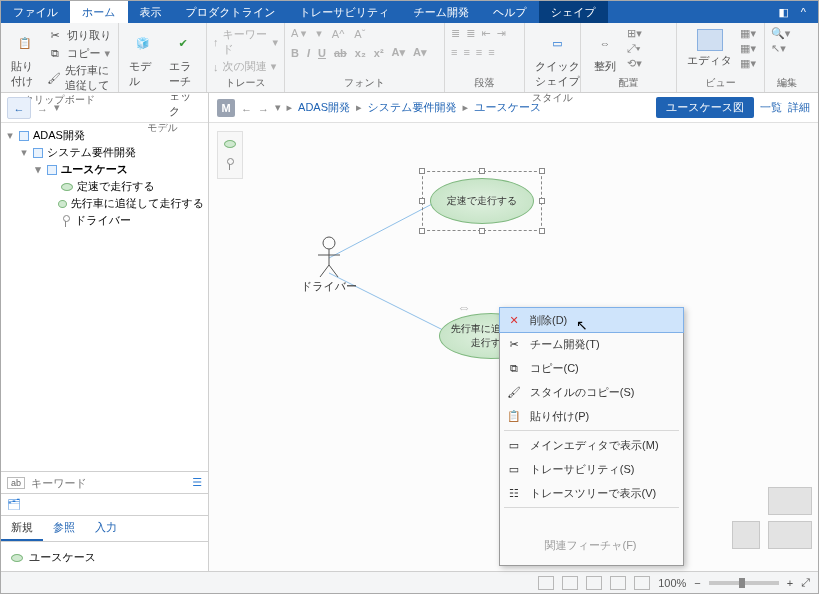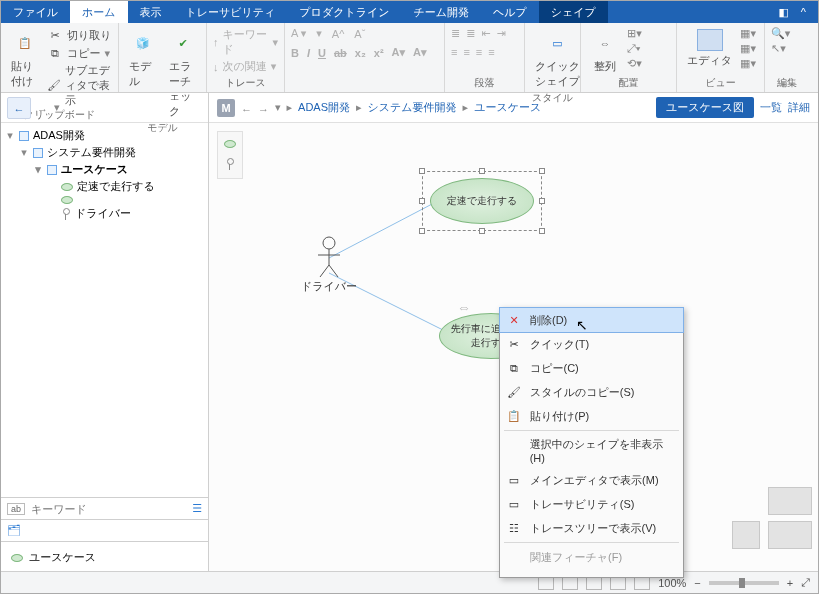--- a/index.html
+++ b/index.html
@@ -62,39 +62,39 @@
 .handle { position: absolute; width: 6px; height: 6px; background: #fff; border: 1px solid #888; }
 .actor { position: absolute; text-align: center; color: #333; font-size: 10px; }
 .actor svg { display: block; margin: 0 auto; }
 svg.lines { position: absolute; top: 0; left: 0; }
 .mini { position: absolute; right: 6px; bottom: 6px; }
 .mini div { background: #e3e3e3; border: 1px solid #c8c8c8; position: absolute; }
 
 .ctx { position: absolute; left: 498px; top: 306px; width: 185px; background: #fafafa; border: 1px solid #9a9a9a; box-shadow: 2px 2px 6px rgba(0,0,0,.25); z-index: 50; }
 .ctx .row { display: flex; align-items: center; gap: 8px; padding: 4px 8px 4px 6px; color: #333; }
 .ctx .row.hl { background: #cfe4fb; border: 1px solid #7fb0e8; margin: -1px; }
-.ctx .row.dis { color: #9a9a9a; }
+.ctx .row.dis { color: #9a9a9a; flex-direction: column; }
 .ctx hr { border: none; border-top: 1px solid #d8d8d8; margin: 2px 4px; }
 .ctx .ic { width: 16px; height: 16px; display: inline-flex; align-items: center; justify-content: center; font-size: 11px; }
 .cursor { position: absolute; left: 575px; top: 316px; z-index: 60; font-size: 14px; color: #000; pointer-events: none; }
 
 .status { position: absolute; bottom: 0; left: 0; right: 0; height: 22px; border-top: 1px solid #cfcfcf; background: #f4f5f6; display: flex; align-items: center; justify-content: flex-end; gap: 8px; padding: 0 8px; color: #555; font-size: 10px; }
 .status .sb { width: 16px; height: 14px; border: 1px solid #b8b8b8; display: inline-block; }
 .status .slider { width: 70px; height: 4px; background: #c8c8c8; position: relative; }
 .status .slider::before { content: ""; position: absolute; left: 30px; top: -3px; width: 6px; height: 10px; background: #888; }
 </style>
 </head>
 <body>
 
 <div class="menubar">
   <div class="mi">ファイル</div>
   <div class="mi active">ホーム</div>
   <div class="mi">表示</div>
+  <div class="mi">プロダクトライン</div>
   <div class="mi">トレーサビリティ</div>
-  <div class="mi">プロダクトライン</div>
   <div class="mi">チーム開発</div>
   <div class="mi">ヘルプ</div>
   <div class="mi shape">シェイプ</div>
   <div class="flex"></div>
   <div class="sys">
     <span>◧</span>
     <span>^</span>
   </div>
 </div>
 
@@ -110,21 +110,21 @@
             <span class="iconbox">✂</span>
             <span>切り取り</span>
           </div>
         <div>
             <span class="iconbox">⧉</span>
             <span>コピー</span>
             <span style="color:#888">▾</span>
           </div>
         <div>
             <span class="iconbox">🖌</span>
-            <span>サブエディタで表示</span>
+            <span>先行車に追従して</span>
           </div>
       </div>
     </div>
     <div class="lbl">クリップボード</div>
   </div>
   <div class="rgrp" style="width:88px">
     <div class="body">
       <div class="vbtn">
           <span class="bigicon">🧊</span>
           <span>モデル</span>
@@ -167,20 +167,21 @@
             <span style="font-style:italic">I</span>
             <span style="text-decoration:underline">U</span>
             <span style="text-decoration:line-through">ab</span>
             <span>x₂</span>
             <span>x²</span>
             <span>A▾</span>
             <span>A▾</span>
           </div>
       </div>
     </div>
+    <div class="lbl">フォント</div>
   </div>
   <div class="rgrp" style="width:80px">
     <div class="body">
         <div class="vstack" style="color:#b0b0b0;gap:6px">
           <div style="gap:6px">
             <span>≣</span>
             <span>≣</span>
             <span>⇤</span>
             <span>⇥</span>
           </div>
@@ -267,33 +268,39 @@
           <span>ユースケース</span>
         </div>
       <div class="tn d4">
           <span class="tw"></span>
           <span class="dot-uc"></span>
           <span>定速で走行する</span>
         </div>
       <div class="tn d4">
           <span class="tw"></span>
           <span class="dot-uc"></span>
+          <span>先行車に追従して走行する</span>
         </div>
       <div class="tn d4">
           <span class="tw"></span>
           <span class="actor-ico"></span>
           <span>ドライバー</span>
         </div>
     </div>
     <div class="searchrow">
       <span style="border:1px solid #bbb;padding:0 3px;font-size:9px;color:#666">ab</span>
       <input placeholder="キーワード" style="">
       <span style="color:#2a7ad4">☰</span>
     </div>
     <div style="padding:4px 6px;border-bottom:1px solid #cfcfcf"><span style="color:#2a7ad4">🗂</span></div>
+    <div class="tabs">
+      <div class="tab on">新規</div>
+      <div class="tab">参照</div>
+      <div class="tab">入力</div>
+    </div>
     <div class="palette">
       <div>
           <span class="dot-uc"></span>
           <span>ユースケース</span>
         </div>
     </div>
   </div>
 
   <div class="canvaswrap">
     <div class="pathbar">
@@ -354,39 +361,35 @@
   </div>
 </div>
 
 <div class="ctx">
   <div class="row hl">
       <span class="ic" style="color:#d33">✕</span>
       <span>削除(D)</span>
     </div>
   <div class="row">
       <span class="ic">✂</span>
-      <span>クイック(T)</span>
+      <span>チーム開発(T)</span>
     </div>
   <div class="row">
       <span class="ic">⧉</span>
       <span>コピー(C)</span>
     </div>
   <div class="row">
       <span class="ic">🖌</span>
       <span>スタイルのコピー(S)</span>
     </div>
   <div class="row">
       <span class="ic">📋</span>
       <span>貼り付け(P)</span>
     </div>
   <hr>
-  <div class="row">
-      <span class="ic"></span>
-      <span>選択中のシェイプを非表示(H)</span>
-    </div>
   <div class="row">
       <span class="ic">▭</span>
       <span>メインエディタで表示(M)</span>
     </div>
   <div class="row">
       <span class="ic">▭</span>
       <span>トレーサビリティ(S)</span>
     </div>
   <div class="row">
       <span class="ic">☷</span>

